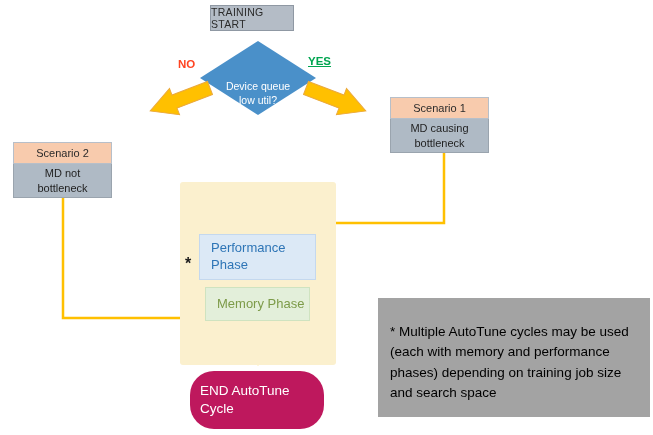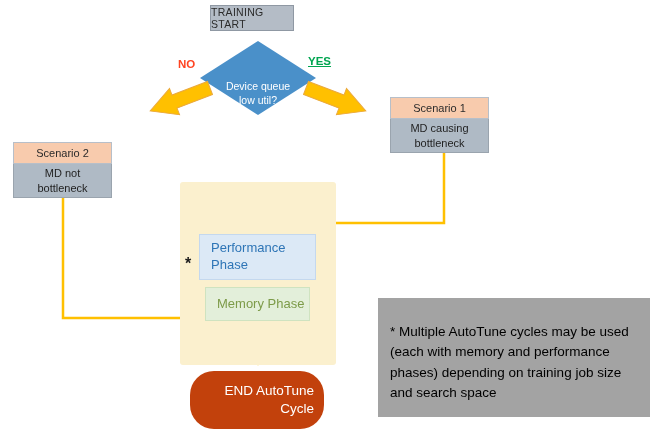--- a/index.html
+++ b/index.html
@@ -27,22 +27,22 @@
   .scenario1 { left:390px; top:97px; width:99px; }
 
   .phase-container { left:180px; top:182px; width:156px; height:183px; background:#FBF0CE; border-radius:3px; }
 
   .phase { position:absolute; display:flex; align-items:center; font-size:13px; line-height:1.3; padding-left:11px; }
   .performance { left:199px; top:200px; width:117px; height:46px; background:#DCE9F6; border:1px solid #c4d8ee; color:#2E75B6;margin-top:34px; }
   .memory      { left:205px; top:287px; width:105px; height:34px; background:#E3EFDA; border:1px solid #cfe3c0; color:#7D9B49; }
 
   .asterisk { left:185px; top:255px; font-size:16px; font-weight:bold; color:#1a1a1a; }
 
-  .end-node { left:190px; top:371px; width:134px; height:58px; background:#c2410c; border-radius:24px;
-              color:#ffffff; display:flex; align-items:center; justify-content:center; text-align:right;
+  .end-node { left:190px; top:371px; width:134px; height:58px; background:#be185d; border-radius:24px;
+              color:#ffffff; display:flex; align-items:center; justify-content:center; text-align:left;
               font-size:13.5px; line-height:1.35; padding:0 10px; }
 
   .note-box { left:378px; top:298px; width:272px; background:#a3a3a3; padding:24px 12px 14px 12px;
               font-size:13.5px; line-height:1.5; color:#000000; }
 
   .diamond { fill:#4A90C9; }
   .block-arrow { fill:#FFC000; stroke:#EBA93C; stroke-width:1; }
   .connector { fill:none; stroke:#FFC000; stroke-width:2.5px; }
 </style>
 </head>

